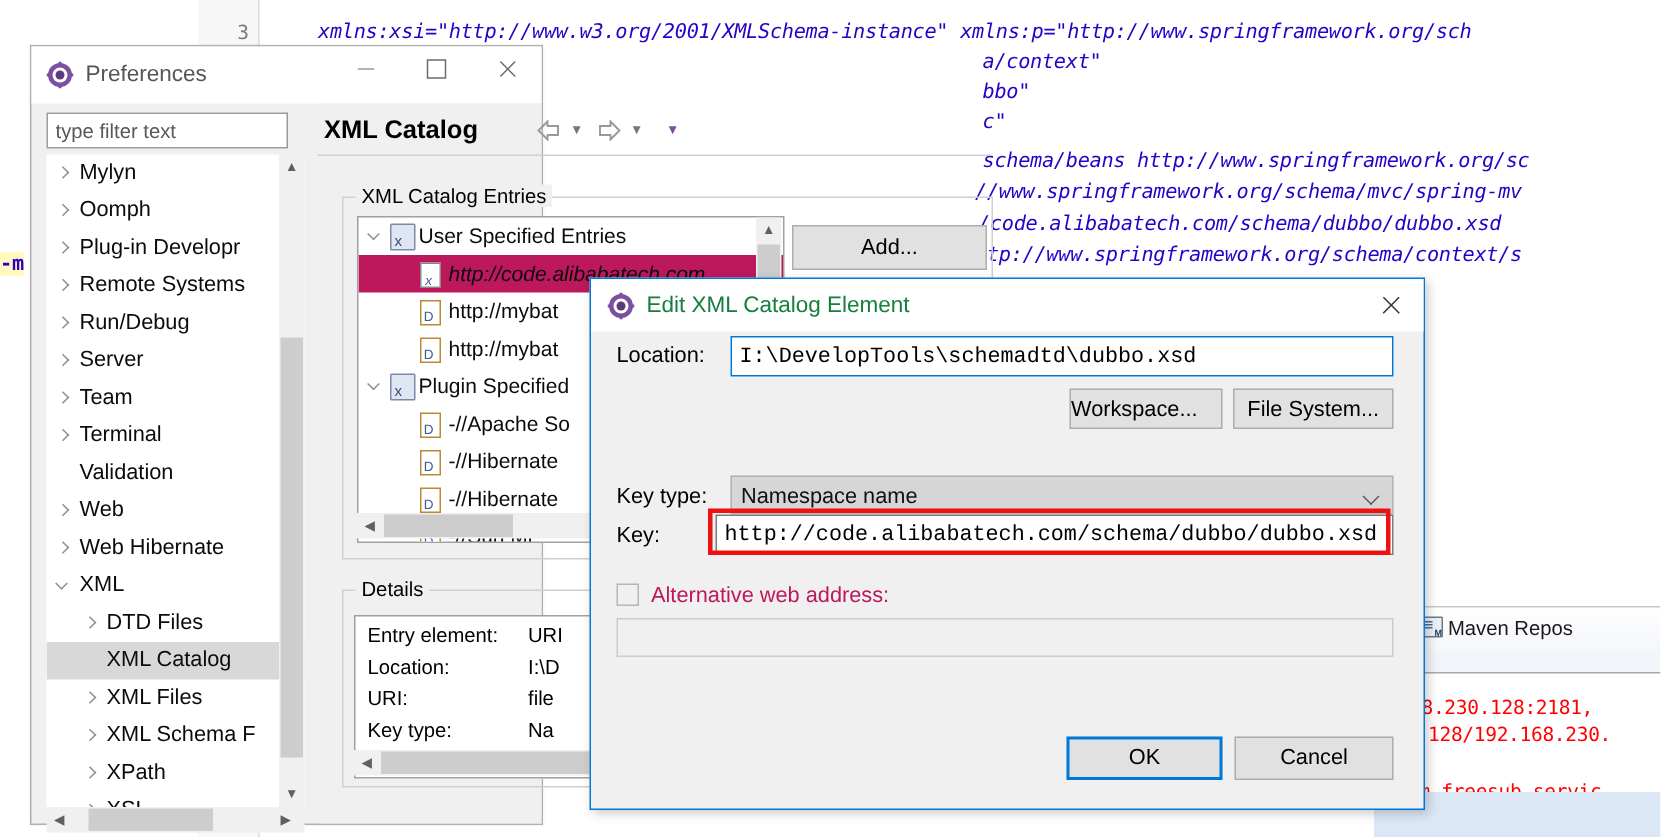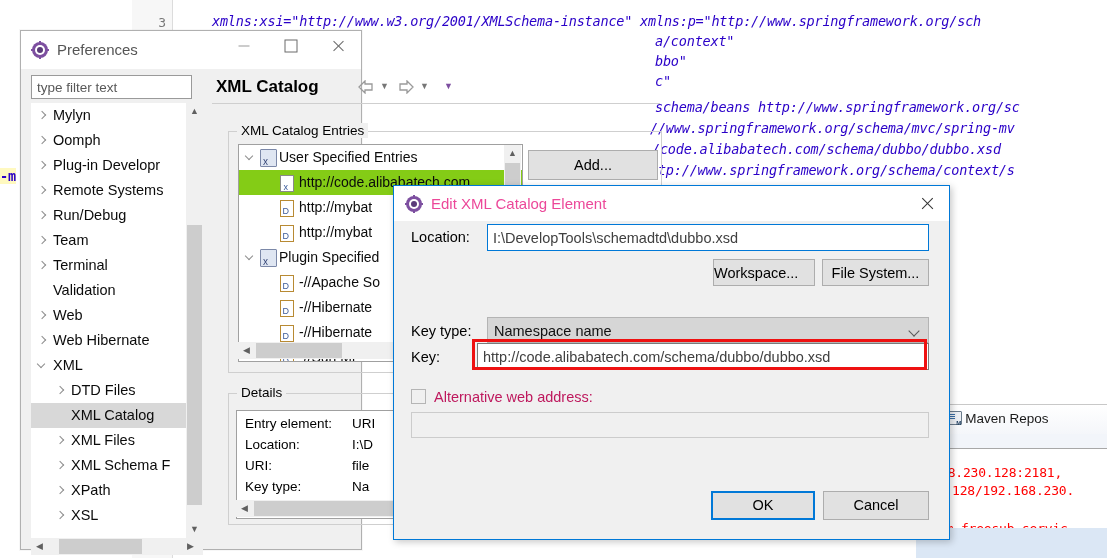--- a/index.html
+++ b/index.html
@@ -158,21 +158,21 @@
     font-size:13.5px;color:#000;font-family:"Liberation Sans",sans-serif;
   }
   #catTree{
     position:absolute;left:238px;top:144px;width:283px;height:216px;
     background:#ffffff;border:1px solid #a0a0a0;overflow:hidden;
   }
   .ctnode{
     position:relative;height:25px;line-height:25px;white-space:nowrap;
     font-size:14px;color:#0b0b0b;font-family:"Liberation Sans",sans-serif;
   }
-  .ctnode.sel{background:#84cc16;}
+  .ctnode.sel{background:#be185d;font-style:italic;}
   .ico-cat{
     position:absolute;width:15px;height:16px;top:4px;
     background:#dfe6f2;border:1px solid #7b88a8;border-radius:1px;
   }
   .ico-cat:after{
     content:"x";position:absolute;left:2px;top:-1px;font-size:10px;color:#3a4a7a;
     font-family:"Liberation Sans",sans-serif;
   }
   .ico-doc{
     position:absolute;width:12px;height:15px;top:5px;
@@ -209,39 +209,39 @@
 
   
   #editDlg{
     position:absolute;left:393px;top:185px;width:555px;height:353px;
     background:#f0f0f0;border:1px solid #0078d7;
     box-shadow:2px 2px 7px rgba(0,0,0,.22);
   }
   #editDlg .dtitlebar{position:absolute;left:0;top:0;right:0;height:35px;background:#ffffff;}
   #editDlg .dicon{position:absolute;left:11px;top:9px;width:18px;height:18px;}
   #editDlg .dtitle{
-    position:absolute;left:37px;top:9px;font-size:15px;color:#ec4899;
+    position:absolute;left:37px;top:9px;font-size:15px;color:#15803d;
     font-family:"Liberation Sans",sans-serif;
   }
   #editDlg .dclose{position:absolute;right:0;top:0;width:44px;height:32px;}
   #editDlg .dclose .g{position:absolute;left:15px;top:11px;width:14px;height:14px;}
   #editDlg .dclose .g:before,#editDlg .dclose .g:after{
     content:"";position:absolute;left:0;top:6px;width:15px;height:1.2px;background:#333;
   }
   #editDlg .dclose .g:before{transform:rotate(45deg);}
   #editDlg .dclose .g:after{transform:rotate(-45deg);}
 
   .flabel{
     position:absolute;font-size:14.5px;color:#000;
     font-family:"Liberation Sans",sans-serif;
   }
   .ftext{
     position:absolute;box-sizing:border-box;background:#fff;
     border:1px solid #7a7a7a;font-size:14.5px;padding:0 5px;
-    font-family:Liberation Sans, sans-serif;color:#404040;outline:none;
+    font-family:Liberation Mono, monospace;color:#000000;outline:none;
   }
   .ftext.focus{border:1px solid #0078d7;}
   .btn{
     position:absolute;box-sizing:border-box;background:#e1e1e1;
     border:1px solid #adadad;font-size:14.5px;color:#000;
     font-family:"Liberation Sans",sans-serif;cursor:default;
   }
   .btn.def{border:2px solid #0078d7;}
   .combo{
     position:absolute;box-sizing:border-box;background:#d6d6d6;
@@ -345,20 +345,24 @@
       <div class="tnode">
         <span class="arr" style="left: 6px;"></span>
         <span class="lbl" style="left: 22px;">Remote Systems</span>
       </div>
       <div class="tnode">
         <span class="arr" style="left: 6px;"></span>
         <span class="lbl" style="left: 22px;">Run/Debug</span>
       </div>
       <div class="tnode">
         <span class="arr" style="left: 6px;"></span>
+        <span class="lbl" style="left: 22px;">Server</span>
+      </div>
+      <div class="tnode">
+        <span class="arr" style="left: 6px;"></span>
         <span class="lbl" style="left: 22px;">Team</span>
       </div>
       <div class="tnode">
         <span class="arr" style="left: 6px;"></span>
         <span class="lbl" style="left: 22px;">Terminal</span>
       </div>
       <div class="tnode">
         <span class="lbl" style="left: 22px;">Validation</span>
       </div>
       <div class="tnode">

